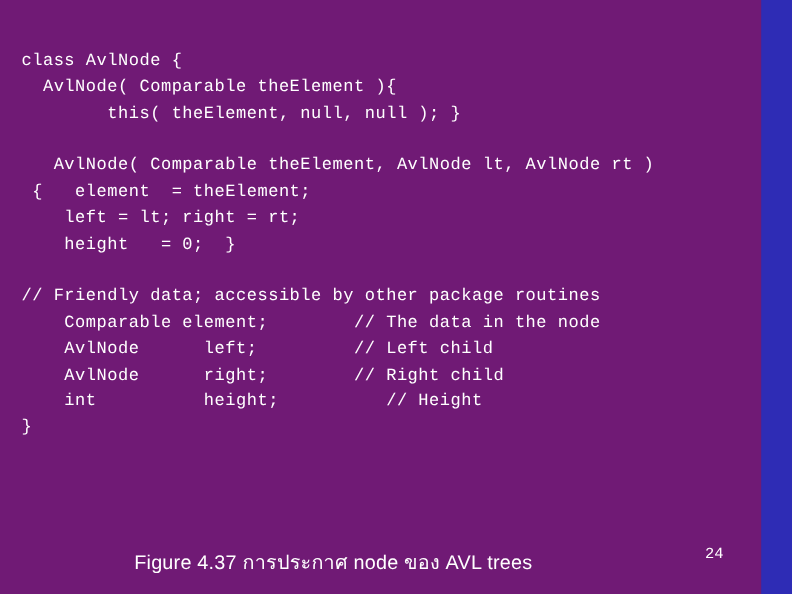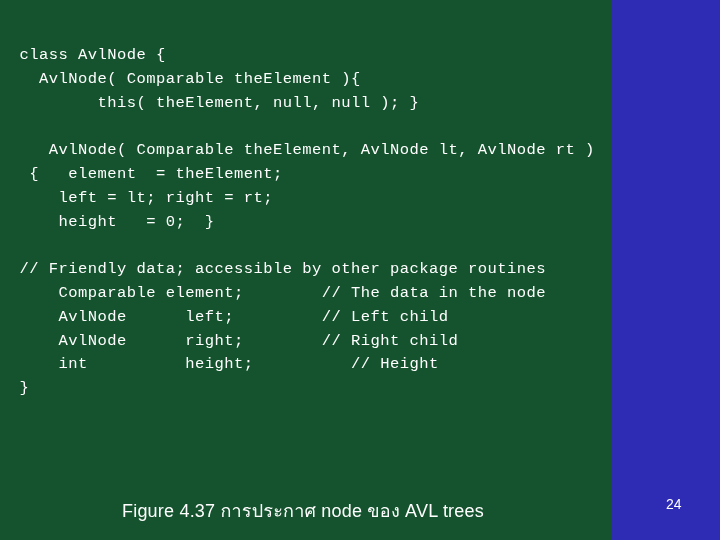--- a/index.html
+++ b/index.html
@@ -8,23 +8,23 @@
   }
   body {
     width: 720px;
     height: 540px;
     background: #2e2cb5;
     overflow: hidden;
     font-family: "Liberation Sans", sans-serif;
   }
   #slide {
     position: relative;
-    width: 612px;
+    width: 692px;
     height: 540px;
-    background: #14532d;
+    background: #701a75;
   }
   #code-block {
     position: absolute;
     left: 0;
     top: 44px;
     width: 720px;
     font-family: "Liberation Mono", "DejaVu Sans Mono", monospace;
     font-size: 15.5px;
     line-height: 23.8px;
     color: #ffffff;
@@ -50,23 +50,23 @@
     left: 122px;
     top: 0;
     font-family: "Liberation Sans", sans-serif;
     font-size: 18px;
     color: #ffffff;
     white-space: pre;
     letter-spacing: 0.2px;
   }
   #page-number {
     position: absolute;
-    left: 666px;
+    left: 641px;
     top: 0px;
-    font-family: Liberation Sans, sans-serif;
+    font-family: Liberation Mono, monospace;
     font-size: 14px;
     color: #ffffff;
   }
 </style>
 </head>
 <body>
 
 <div id="slide">
 
   <div id="code-block"><div class="code-line">  class AvlNode {</div><div class="code-line">    AvlNode( Comparable theElement ){</div><div class="code-line">          this( theElement, null, null ); }</div><div class="code-line blank"></div><div class="code-line">     AvlNode( Comparable theElement, AvlNode lt, AvlNode rt )</div><div class="code-line">   {   element  = theElement;</div><div class="code-line">      left = lt; right = rt;</div><div class="code-line">      height   = 0;  }</div><div class="code-line blank"></div><div class="code-line">  // Friendly data; accessible by other package routines</div><div class="code-line">      Comparable element;        // The data in the node</div><div class="code-line">      AvlNode      left;         // Left child</div><div class="code-line">      AvlNode      right;        // Right child</div><div class="code-line">      int          height;          // Height</div><div class="code-line">  }</div></div>

